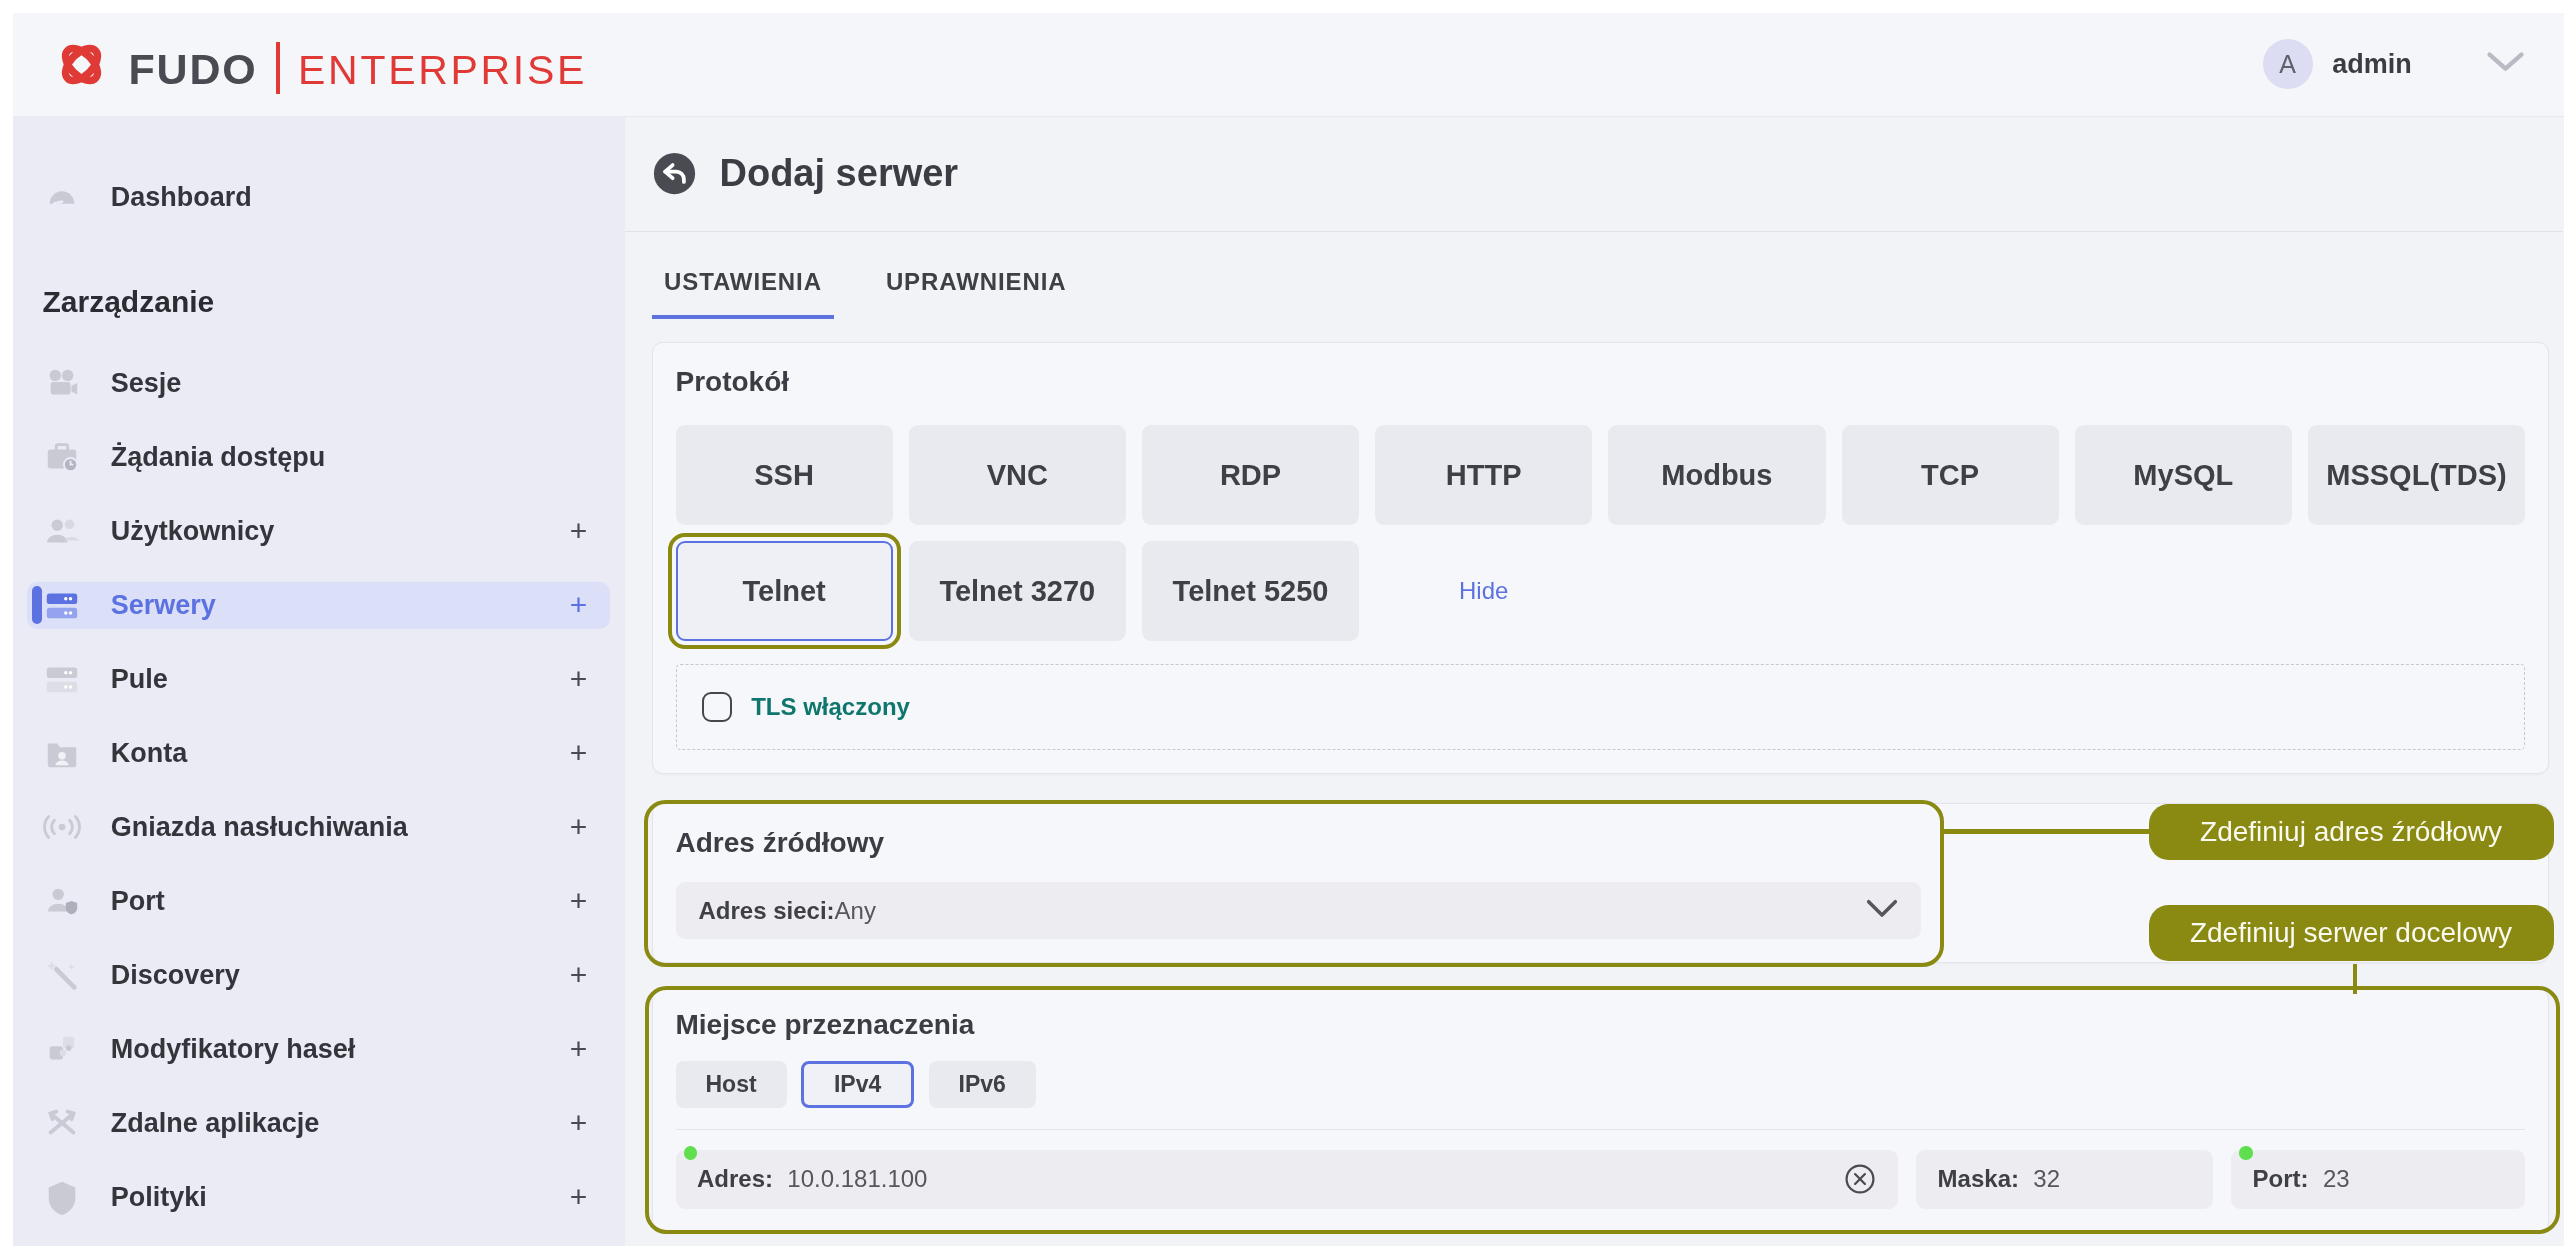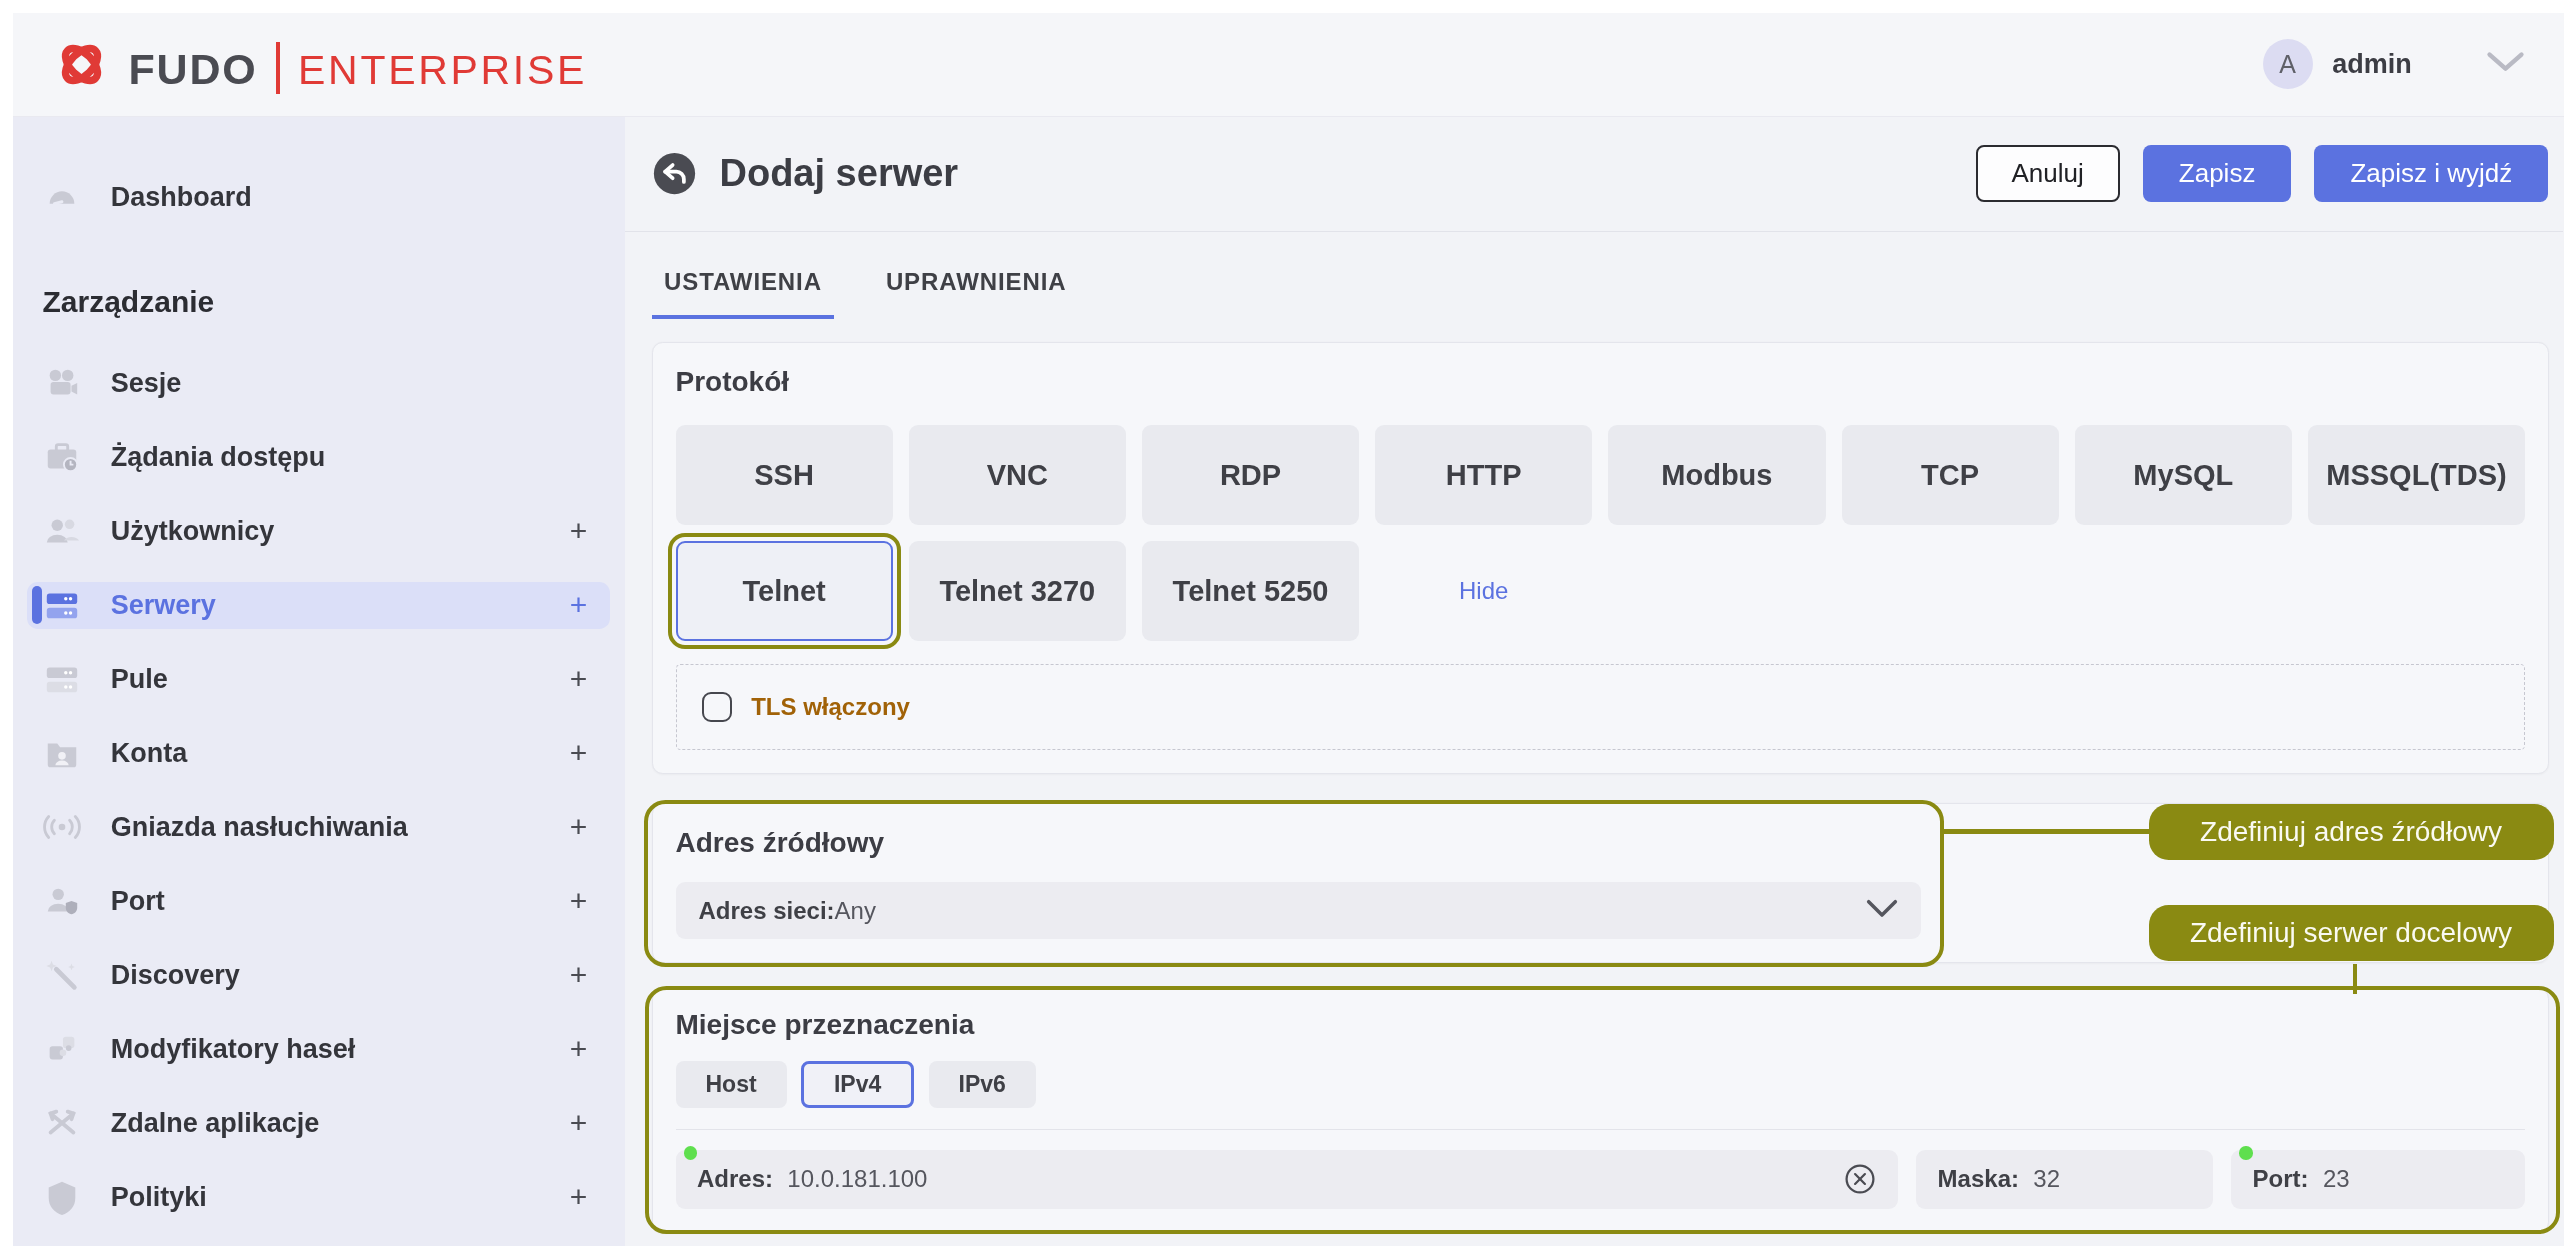--- a/index.html
+++ b/index.html
@@ -65,21 +65,21 @@
              justify-content:center;font-size:29px;font-weight:700;color:#3f4046;
              box-sizing:border-box;cursor:pointer;}
   .proto-btn.selected{background:#eef0f6;border:2.7px solid #5b72e0;
              outline:4.5px solid #8a8a12;outline-offset:4.5px;}
   .hide-link{display:flex;align-items:center;justify-content:center;font-size:24px;
              font-weight:500;color:#5b72e0;cursor:pointer;}
   .tls-box{margin-top:23px;border:1.8px dashed #c6c7d0;border-radius:4.5px;padding:27px 25px;
            display:flex;align-items:center;gap:19.7px;}
   .checkbox{width:30px;height:30px;border:2.7px solid #46474e;border-radius:9px;background:#f6f7fa;
             box-sizing:border-box;}
-  .tls-label{font-size:24px;font-weight:700;color:#a16207;}
+  .tls-label{font-size:24px;font-weight:700;color:#0f766e;}
 
   
   .dropdown{margin-top:23px;width:1245px;height:57px;background:#ececf1;border-radius:9px;
             display:flex;align-items:center;padding:0 23px;box-sizing:border-box;cursor:pointer;}
   .dd-label{font-size:24px;font-weight:700;color:#3f4046;}
   .dd-value{font-size:24px;color:#55565e;margin-left:0;}
   .dd-chevron{margin-left:auto;}
 
   
   .mode-row{display:flex;gap:14.3px;margin-top:19.7px;}
@@ -316,25 +316,20 @@
     <div class="main-header">
       <div class="mh-left">
         <span style="display:flex;cursor:pointer;">
           <svg width="45" height="45" viewBox="0 0 48 48">
               <circle cx="24" cy="24" r="22" fill="#4a4b52"></circle>
               <path d="M22 15 L14 22 L22 29" fill="none" stroke="#fff" stroke-width="4" stroke-linecap="round" stroke-linejoin="round"></path>
               <path d="M14 22 H26 a8 8 0 0 1 8 8 v3" fill="none" stroke="#fff" stroke-width="4" stroke-linecap="round"></path>
             </svg>
         </span>
         <span class="page-title">Dodaj serwer</span>
-      </div>
-      <div class="mh-right">
-        <button class="btn btn-cancel">Anuluj</button>
-        <button class="btn btn-primary">Zapisz</button>
-        <button class="btn btn-primary">Zapisz i wyjdź</button>
       </div>
     </div>
 
     <div class="tabs">
       <div class="tab active">USTAWIENIA</div>
       <div class="tab">UPRAWNIENIA</div>
     </div>
 
     <div class="card card-pad">
       <div class="card-heading">Protokół</div>

